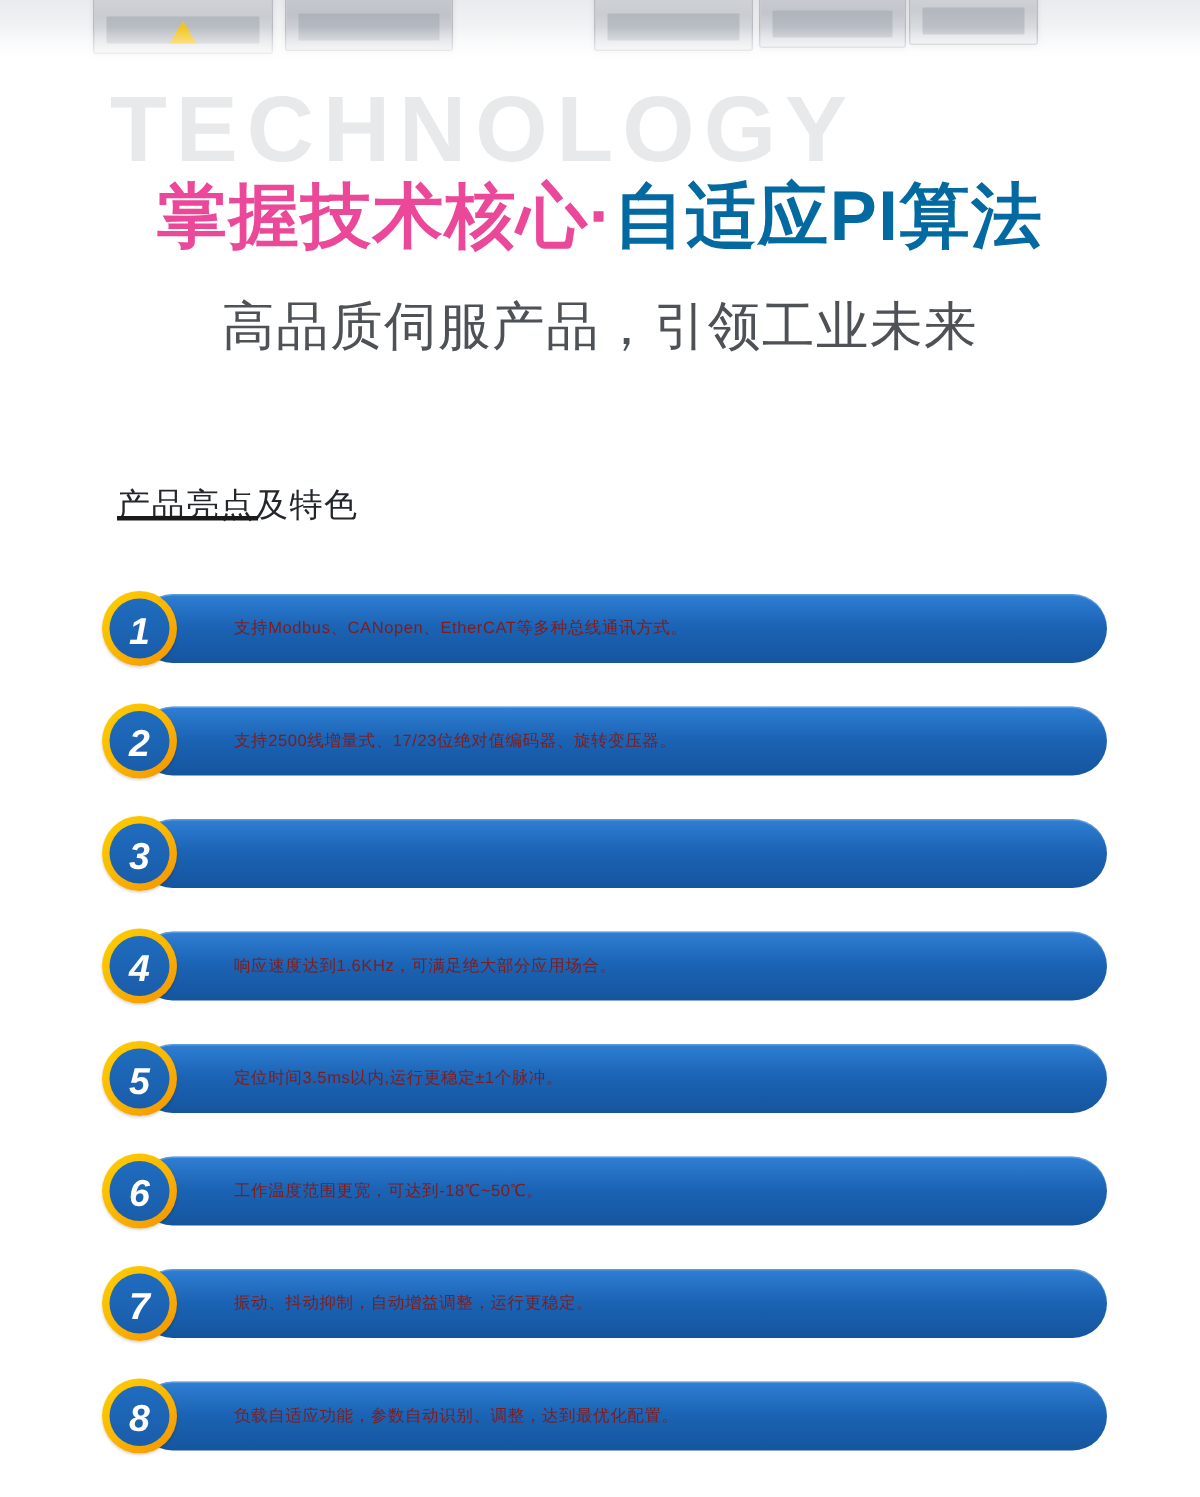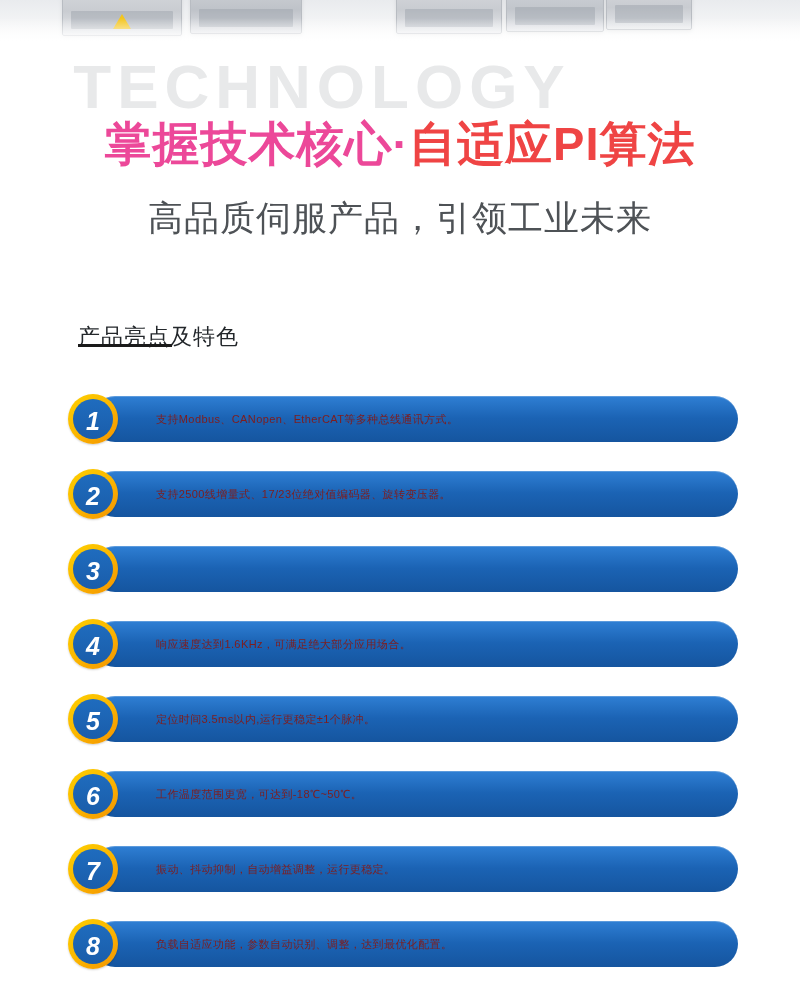--- a/index.html
+++ b/index.html
@@ -91,21 +91,21 @@
     left: 0;
     width: 800px;
     text-align: center;
     font-size: 47px;
     font-weight: bold;
     letter-spacing: 1px;
     line-height: 64px;
     white-space: nowrap;
   }
   .main-title .y { color: #ec4899; }
-  .main-title .b { color: #ef4444; }
+  .main-title .b { color: #0369a1; }
   .sub-title {
     position: absolute;
     top: 198px;
     left: 0;
     width: 800px;
     text-align: center;
     font-size: 35px;
     color: #4e5256;
     letter-spacing: 1px;
     line-height: 40px;

